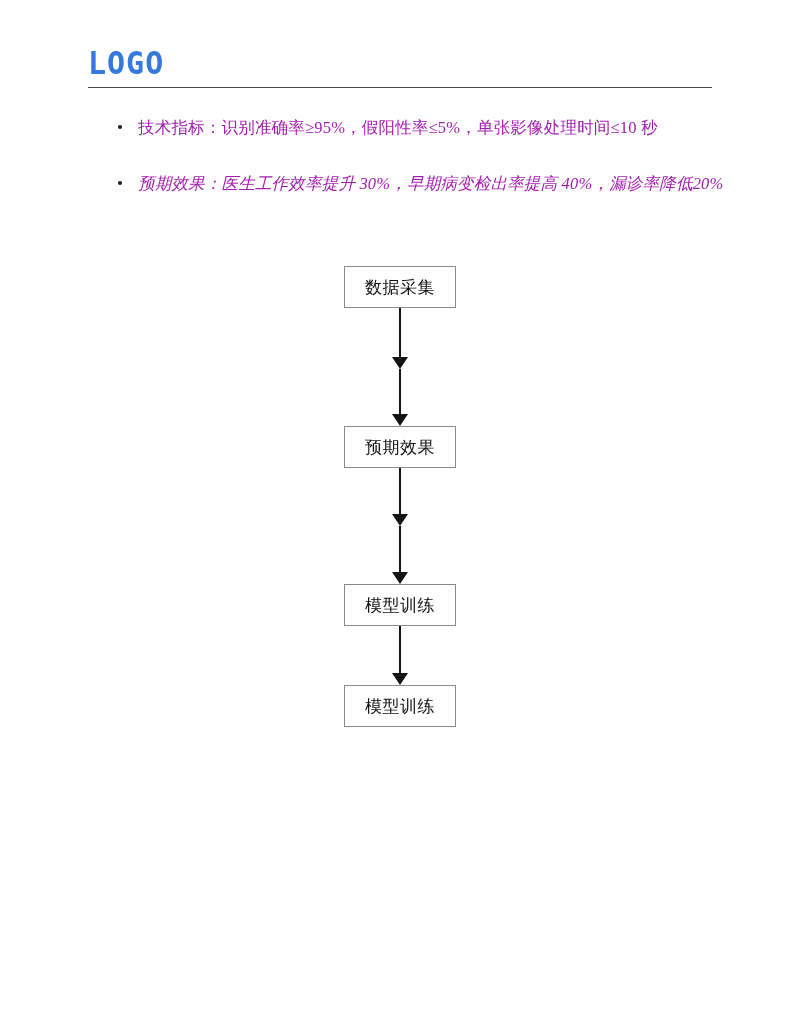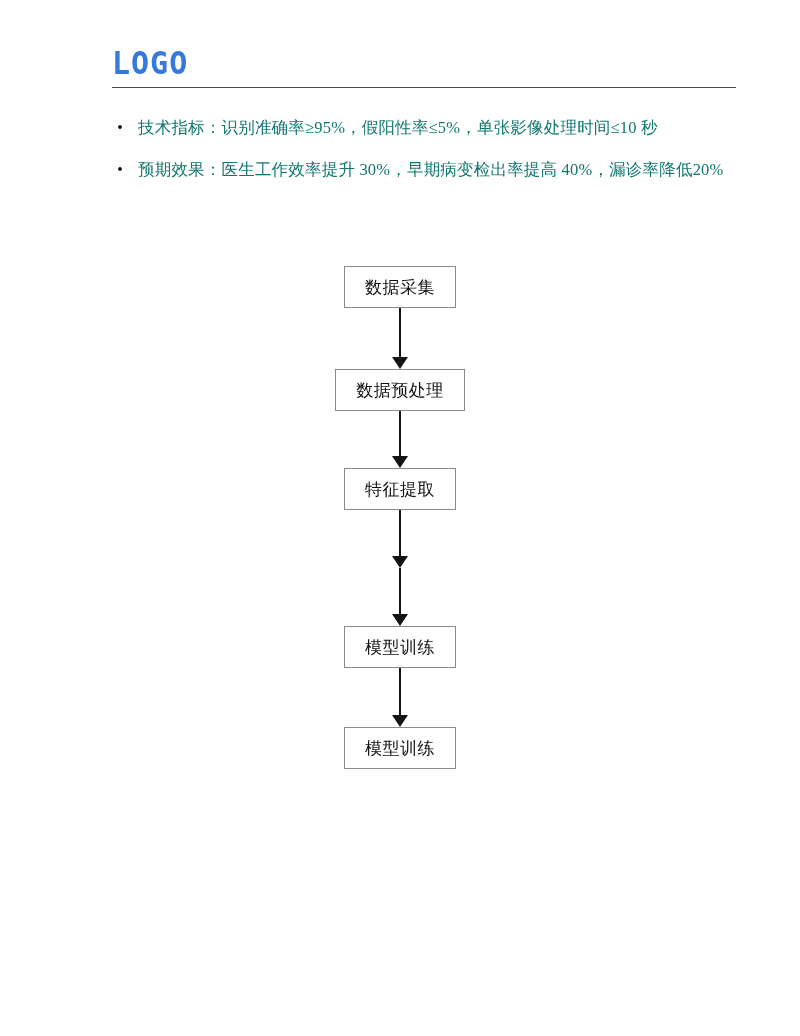--- a/index.html
+++ b/index.html
@@ -16,21 +16,20 @@
     overflow: hidden;
   }
 
   
   .header {
     position: absolute;
     left: 88px;
     top: 46px;
     width: 624px;
     height: 44px;
-    margin-left: 24px;
   }
   .logo {
     font-family: "DejaVu Sans Mono", "Liberation Mono", monospace;
     font-weight: bold;
     font-size: 30px;
     letter-spacing: 1px;
     color: #3579dc;
     line-height: 32px;
     display: inline-block;
     transform: scaleY(1.06);
@@ -52,26 +51,27 @@
     left: 112px;
     top: 110px;
     width: 620px;
   }
   .bullet-item {
     position: relative;
     padding-left: 26px;
     font-size: 16.5px;
     line-height: 36px;
     letter-spacing: 0.2px;
-    color: #0f766e;
+    color: #a21caf;
     text-align: justify;
     text-justify: inter-ideograph;
   }
   .bullet-item + .bullet-item {
-    margin-top: 6px;
+    margin-top: 20px;
+    font-style: italic;
   }
   .bullet-dot {
     position: absolute;
     left: 6px;
     top: 15px;
     width: 4px;
     height: 4px;
     border-radius: 50%;
     background: #1b1b1b;
   }
@@ -147,31 +147,28 @@
 
   <div class="node">
     <span>数据采集</span>
   </div>
 
   <div class="connector">
     <div class="stem" style="height:50px"></div>
     <div class="head"></div>
   </div>
 
-  <div class="node">
-    <span>数据预处理</span>
-  </div>
 
   <div class="connector">
     <div class="stem" style="height:46px"></div>
     <div class="head"></div>
   </div>
 
   <div class="node">
-    <span>特征提取</span>
+    <span>预期效果</span>
   </div>
 
   <div class="connector">
     <div class="stem" style="height:47px"></div>
     <div class="head"></div>
   </div>
 
 
   <div class="connector">
     <div class="stem" style="height:47px"></div>

